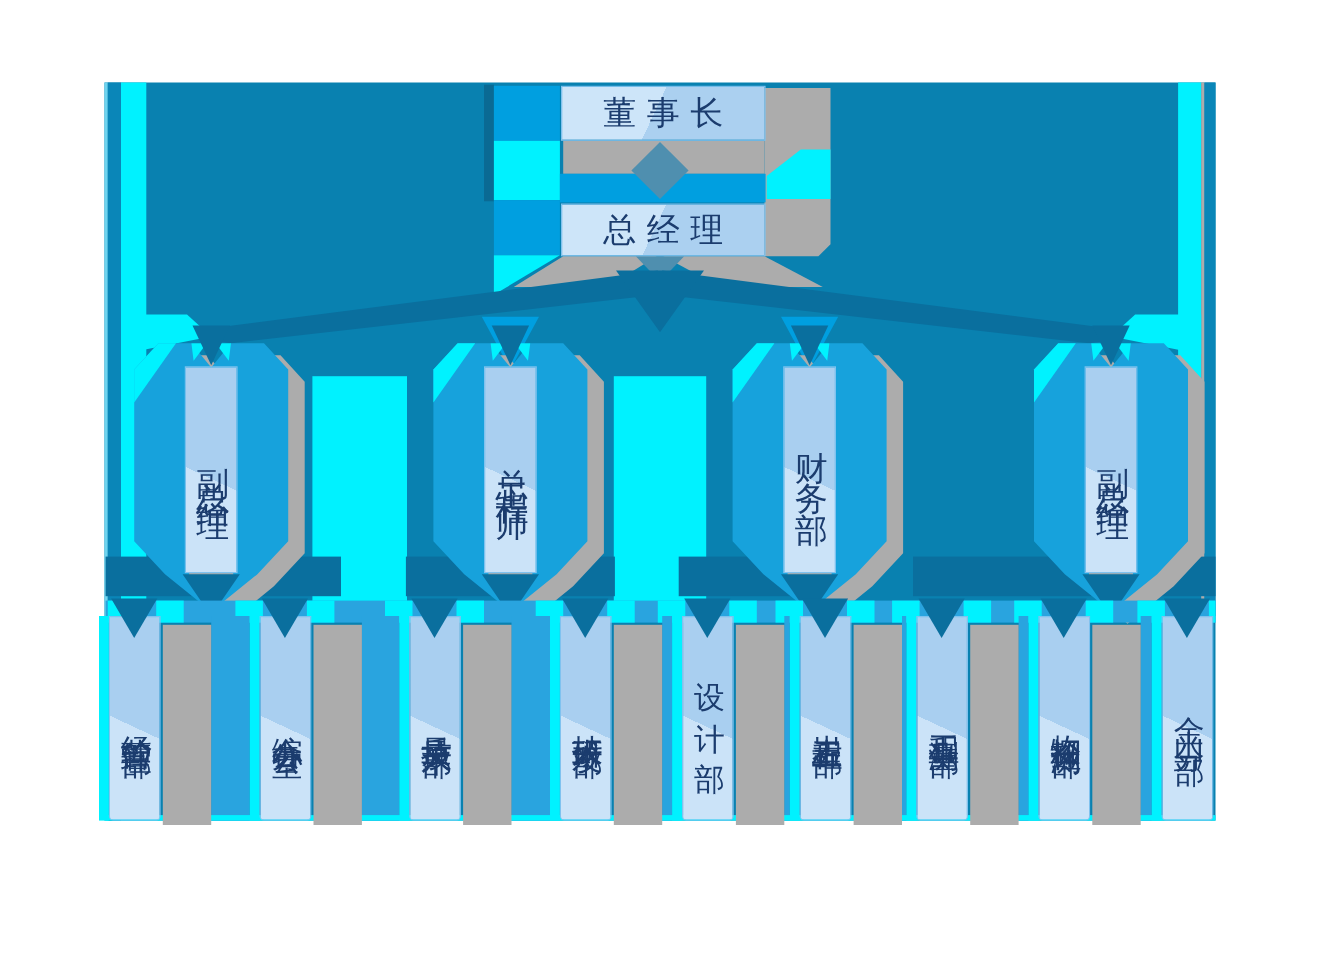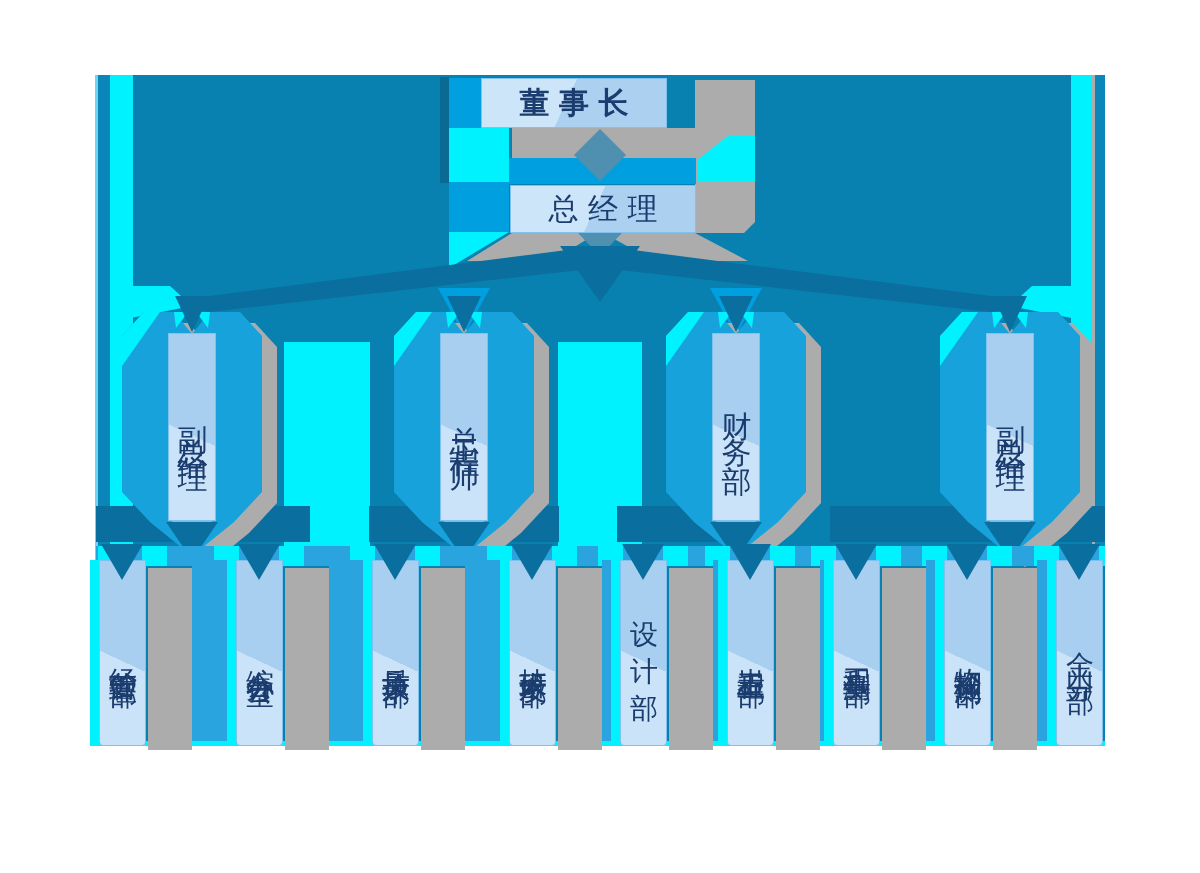--- a/index.html
+++ b/index.html
@@ -190,21 +190,21 @@
         <rect x="421" y="568" width="44" height="182"></rect>
           <rect x="558" y="568" width="44" height="182"></rect>
         <rect x="669" y="568" width="44" height="182"></rect>
           <rect x="776" y="568" width="44" height="182"></rect>
         <rect x="882" y="568" width="44" height="182"></rect>
           <rect x="993" y="568" width="44" height="182"></rect>
       </g>
     </g>
   </svg>
 
-  <div class="node hbox" style="left:481px;top:78px;width:186px;height:50px;font-weight:bold;">董事长</div>
+  <div class="node hbox" style="left:510px;top:78px;width:186px;height:50px;">董事长</div>
   <div class="node hbox" style="left:510px;top:185px;width:186px;height:48px;">总经理</div>
 
   <div class="node vbox badge-strip ls-mid" style="left:168px;">副总经理</div>
   <div class="node vbox badge-strip ls-mid" style="left:440px;">总工程师</div>
   <div class="node vbox badge-strip ls-wide" style="left:712px;">财务部</div>
   <div class="node vbox badge-strip ls-mid" style="left:986px;">副总经理</div>
 
   <div class="node vbox dept ls-tight" style="left:99px;">经营管理部</div>
   <div class="node vbox dept ls-tight" style="left:236px;">综合办公室</div>
   <div class="node vbox dept ls-tight" style="left:372px;">质量技术部</div>

